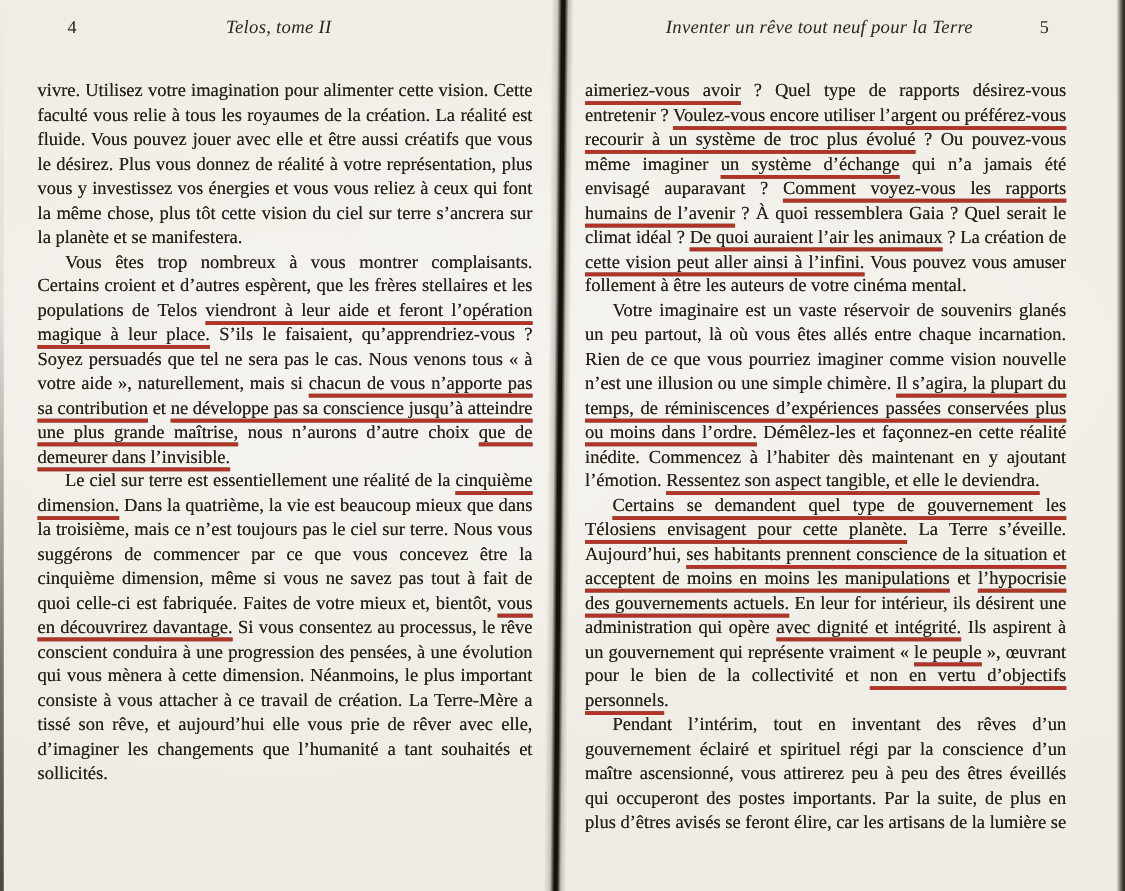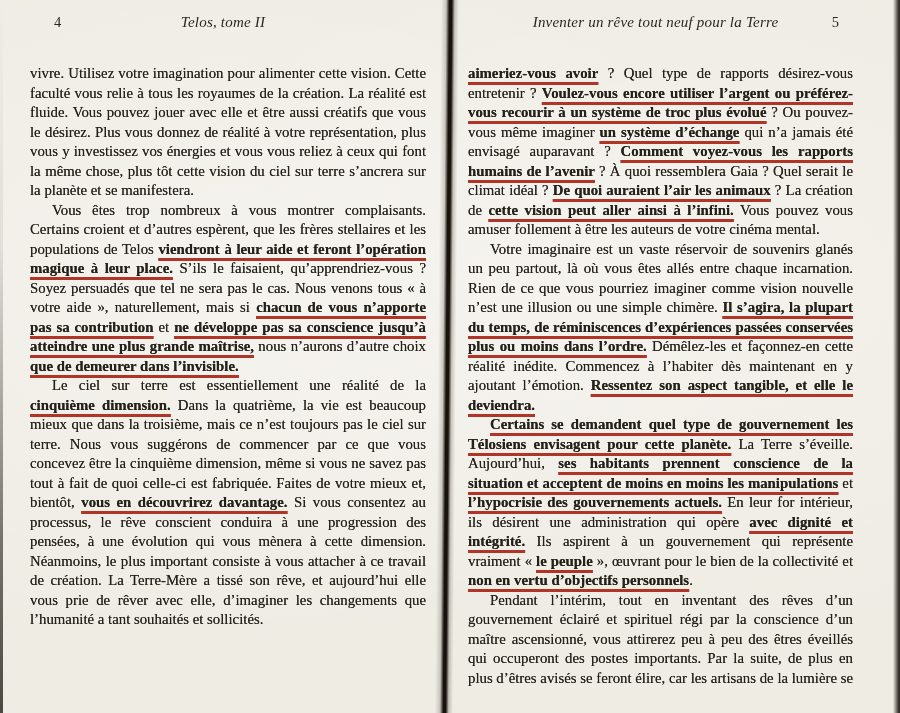--- a/index.html
+++ b/index.html
@@ -49,21 +49,20 @@
 
   p.para{margin:0;padding:0;}
   p.para.indent{text-indent:22px;}
 
   .u{
     text-decoration:underline;
     text-decoration-color:var(--underline-red);
     text-decoration-thickness:2.6px;
     text-underline-offset:4px;
     text-decoration-skip-ink:none;
-    font-weight:bold;
   }
 
   .gutter{
     position:absolute;left:438px;top:-6px;width:18px;height:726px;
     background:linear-gradient(to right,
       rgba(40,33,22,0) 0%,
       rgba(40,33,22,.20) 28%,
       var(--spine) 46%,
       var(--spine) 60%,
       rgba(40,33,22,.22) 76%,

